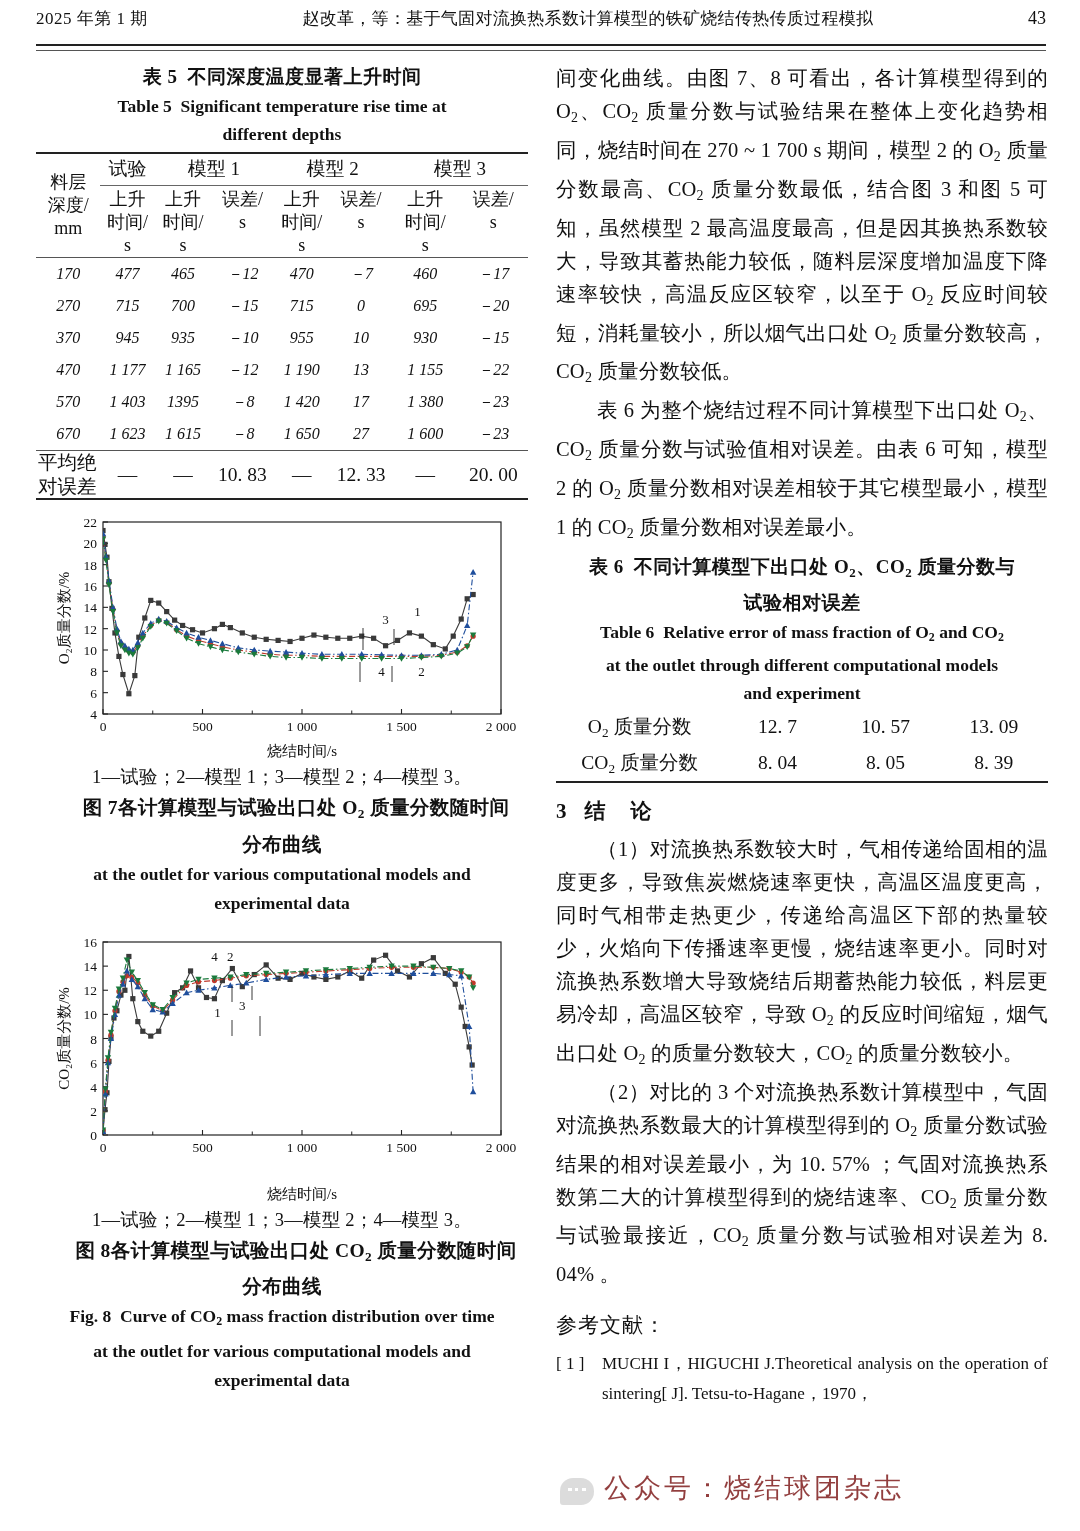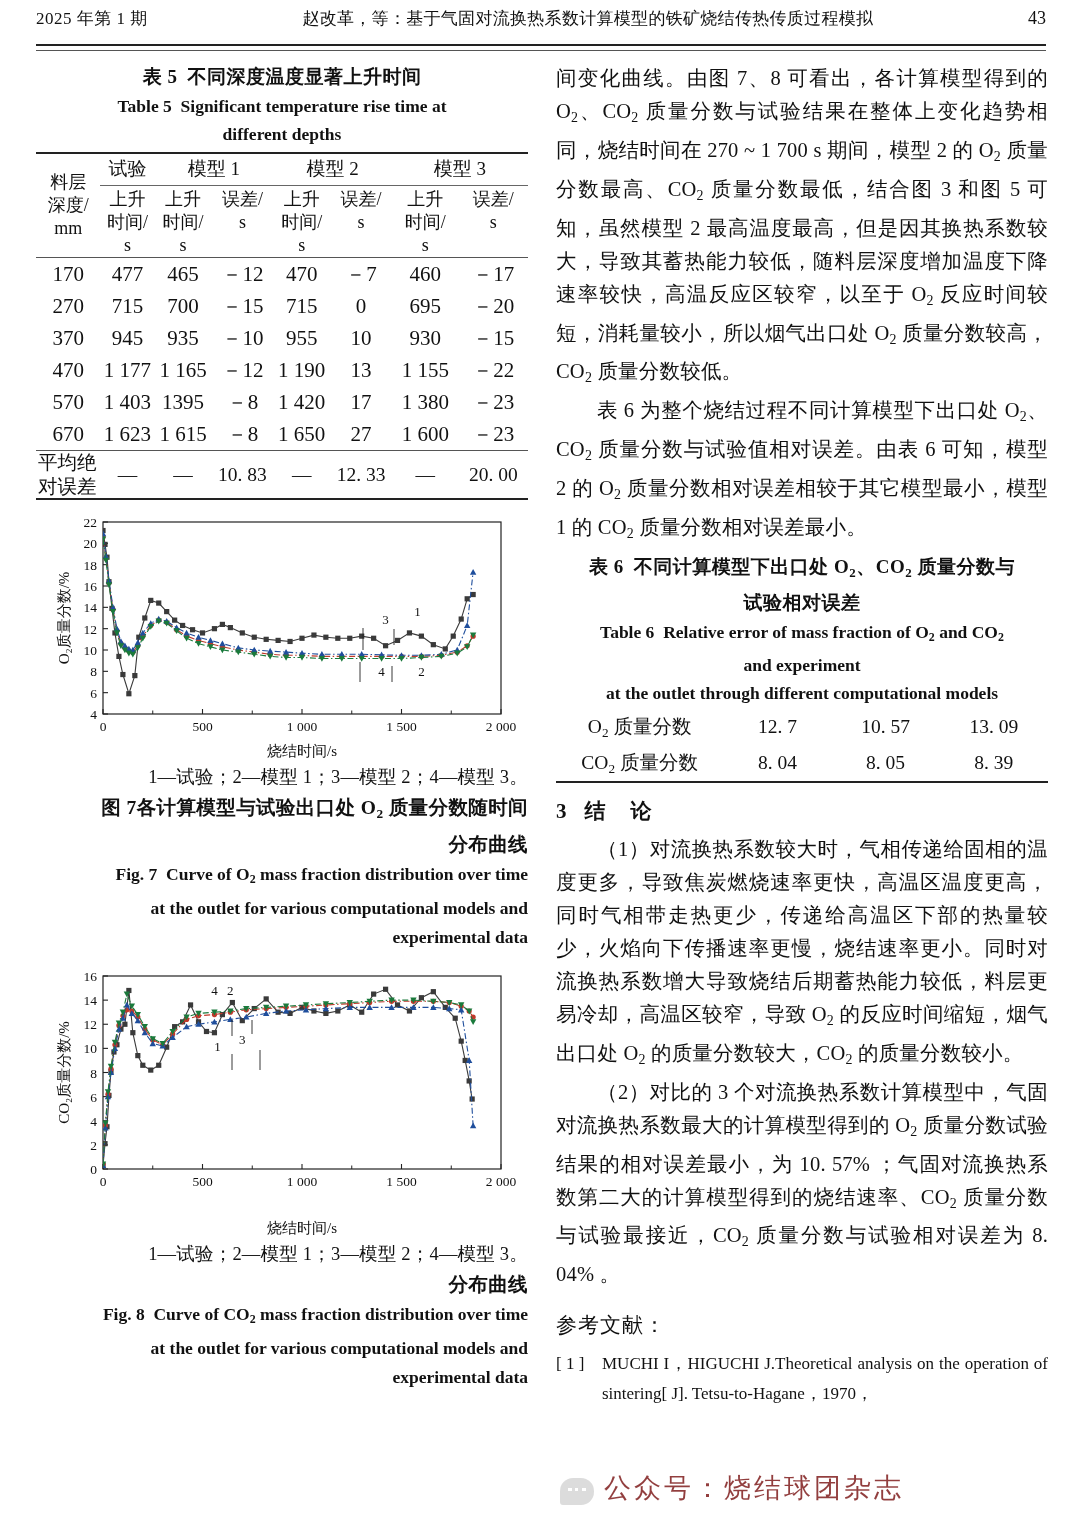--- a/index.html
+++ b/index.html
@@ -49,36 +49,36 @@
   table td,table th{text-align:center;font-weight:normal;padding:0;}
   .t5{margin-top:4px;}
   .t5 .hl-top{border-top:2.2px solid #222;}
   .t5 .hl-mid{border-bottom:1.4px solid #555;}
   .t5 .hl-bot{border-bottom:1.4px solid #555;}
   .t5 td{height:30px;}
   .t5 .hdr-grp{font-size:19px;line-height:26px;padding-bottom:1px;}
   .t5 .grpline{border-bottom:1.1px solid #666;}
   .t5 .hdr-sub{font-size:18px;line-height:23px;vertical-align:top;padding-top:2px;}
   .t5 .depth{font-size:18px;line-height:23px;}
-  .t5 .datarow td{font-size:21px;height:32px;}
+  .t5 .datarow td{font-size:16px;height:32px;font-style:italic;}
   .t5 .avg td{font-size:19.5px;height:27px;}
   .t5 .avglabel{font-size:18px;line-height:24px;text-align:left;padding-left:2px;}
 
   .t6{margin-top:2px;font-size:19px;}
   .t6 td{height:36px;font-size:19.5px;}
   .t6 .hl-top{border-top:2.2px solid #222;}
   .t6 .hl-mid{border-bottom:1.3px solid #666;}
   .t6 .hl-bot{border-bottom:2.2px solid #222;}
   .t6 .hcell{font-size:19px;}
   .t6 .rowlabel{text-align:center;}
 
   
   .figblock{margin-top:10px;}
   .figwrap{display:flex;justify-content:center;}
-  .figcap{text-align:right;margin-top:2px;}
+  .figcap{text-align:center;margin-top:2px;}
   .legend-line{font-size:18.5px;line-height:30px;letter-spacing:.2px;}
   .figcap .cn{font-size:19.5px;font-weight:bold;line-height:31px;letter-spacing:.4px;}
   .figcap .cn .num{margin-right:0;padding-left:28px;}
   .figcap .en{font-size:17.5px;font-weight:bold;line-height:29px;}
 
   
   .sechead{font-size:21px;font-weight:bold;letter-spacing:2px;margin:14px 0 8px 0;}
   .sechead .n{margin-right:16px;}
   .refhead{font-size:21px;font-weight:normal;margin:20px 0 10px 0;letter-spacing:1px;}
   .ref{font-size:17px;line-height:30px;display:flex;}
@@ -462,21 +462,20 @@
             <line x1="347" y1="119" x2="347" y2="135" stroke="#222" stroke-width="0.9"></line>
             <line x1="345" y1="172" x2="345" y2="156" stroke="#222" stroke-width="0.9"></line>
             <line x1="316" y1="118" x2="316" y2="140" stroke="#222" stroke-width="0.9"></line>
             <line x1="313" y1="172" x2="313" y2="152" stroke="#222" stroke-width="0.9"></line>
           </svg>
       </div>
       <div class="figcap">
         <div class="legend-line">1—试验；2—模型 1；3—模型 2；4—模型 3。</div>
         <div class="cn"><span class="num">图 7</span><span>各计算模型与试验出口处 O</span><sub>2</sub><span> 质量分数随时间</span></div>
         <div class="cn">分布曲线</div>
-        <div class="en"><span class="num">Fig. 7</span>&nbsp;&nbsp;<span>Curve of O</span><sub>2</sub><span> mass fraction distribution over time</span></div>
         <div class="en">at the outlet for various computational models and</div>
         <div class="en">experimental data</div>
       </div>
     </div>
 
     <div class="figblock">
       <div class="figwrap">
         <svg id="fig8" width="470" height="275" viewBox="0 0 470 275">
             <rect x="56" y="14" width="398" height="193" fill="none" stroke="#222" stroke-width="1.2"></rect>
             <line x1="56" y1="207" x2="56" y2="202" stroke="#222" stroke-width="1.1"></line>
@@ -674,41 +673,42 @@
             <text x="195.29999999999998" y="81.55" text-anchor="middle" font-size="13" font-family="Liberation Serif, serif" fill="#111">3</text>
             <text x="167.44" y="33.3" text-anchor="middle" font-size="13" font-family="Liberation Serif, serif" fill="#111">4</text>
             <line x1="185" y1="58" x2="185" y2="74" stroke="#222" stroke-width="0.9"></line>
             <line x1="205" y1="58" x2="205" y2="72" stroke="#222" stroke-width="0.9"></line>
             <line x1="185" y1="108" x2="185" y2="92" stroke="#222" stroke-width="0.9"></line>
             <line x1="213" y1="108" x2="213" y2="88" stroke="#222" stroke-width="0.9"></line>
           </svg>
       </div>
       <div class="figcap">
         <div class="legend-line">1—试验；2—模型 1；3—模型 2；4—模型 3。</div>
+        <div class="cn"><span class="num">图 8</span><span>各计算模型与试验出口处 CO</span><sub>2</sub><span> 质量分数随时间</span></div>
         <div class="cn">分布曲线</div>
         <div class="en"><span class="num">Fig. 8</span>&nbsp;&nbsp;<span>Curve of CO</span><sub>2</sub><span> mass fraction distribution over time</span></div>
         <div class="en">at the outlet for various computational models and</div>
         <div class="en">experimental data</div>
       </div>
     </div>
 
   </div>
 
   <div class="col col-right">
 
     <p class="body"><span>间变化曲线。由图 7、8 可看出，各计算模型得到的 O</span><sub>2</sub><span>、CO</span><sub>2</sub><span> 质量分数与试验结果在整体上变化趋势相同，烧结时间在 270 ~ 1 700 s 期间，模型 2 的 O</span><sub>2</sub><span> 质量分数最高、CO</span><sub>2</sub><span> 质量分数最低，结合图 3 和图 5 可知，虽然模型 2 最高温度最高，但是因其换热系数较大，导致其蓄热能力较低，随料层深度增加温度下降速率较快，高温反应区较窄，以至于 O</span><sub>2</sub><span> 反应时间较短，消耗量较小，所以烟气出口处 O</span><sub>2</sub><span> 质量分数较高，CO</span><sub>2</sub><span> 质量分数较低。</span></p>
 
     <p class="body indent"><span>表 6 为整个烧结过程不同计算模型下出口处 O</span><sub>2</sub><span>、CO</span><sub>2</sub><span> 质量分数与试验值相对误差。由表 6 可知，模型 2 的 O</span><sub>2</sub><span> 质量分数相对误差相较于其它模型最小，模型 1 的 CO</span><sub>2</sub><span> 质量分数相对误差最小。</span></p>
 
     <div class="tcap" style="margin-top:2px;">
       <div class="cn"><span class="num">表 6</span><span>不同计算模型下出口处 O</span><sub>2</sub><span>、CO</span><sub>2</sub><span> 质量分数与</span></div>
       <div class="cn">试验相对误差</div>
       <div class="en"><span class="num">Table 6</span>&nbsp;&nbsp;<span>Relative error of mass fraction of O</span><sub>2</sub><span> and CO</span><sub>2</sub></div>
+      <div class="en">at the outlet through different computational models</div>
       <div class="en">and experiment</div>
-      <div class="en">at the outlet through different computational models</div>
     </div>
 
     <table class="t6">
       <colgroup>
           <col style="width:34%">
           <col style="width:22%">
           <col style="width:22%">
           <col style="width:22%">
         </colgroup>
       <tbody>

